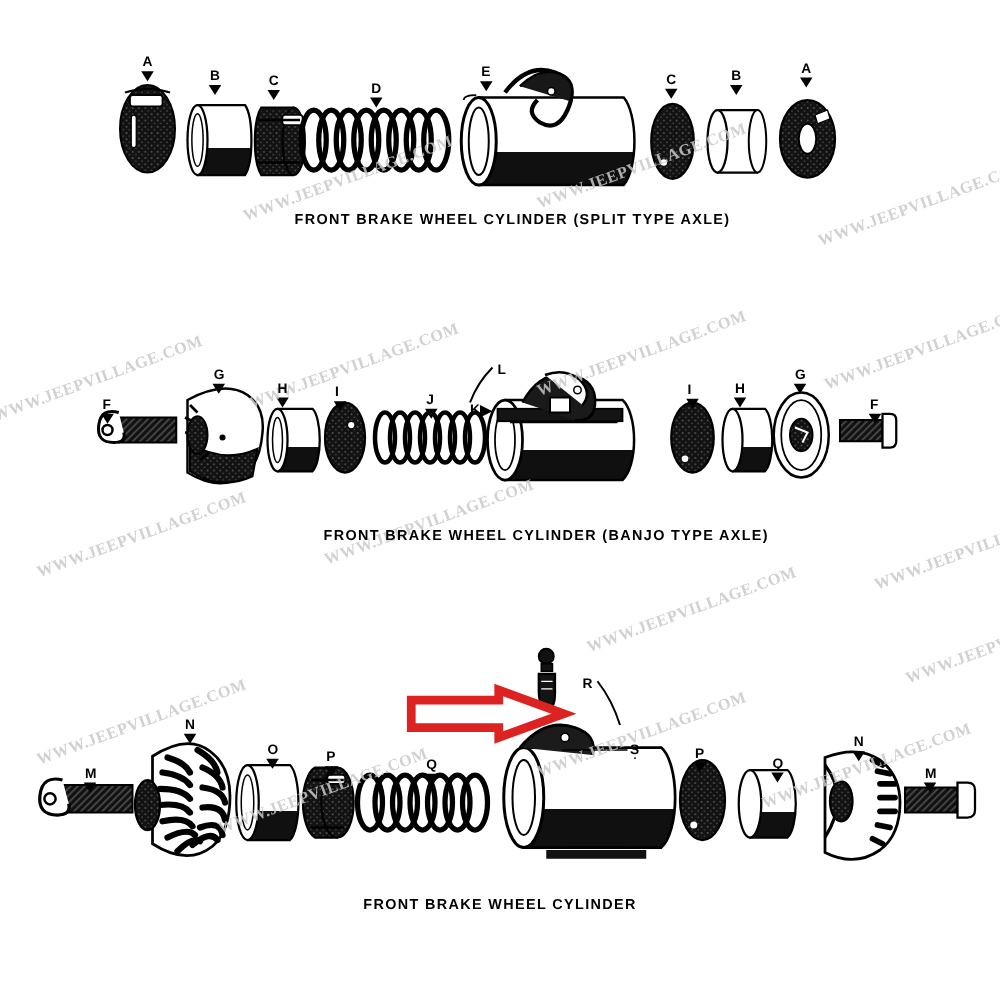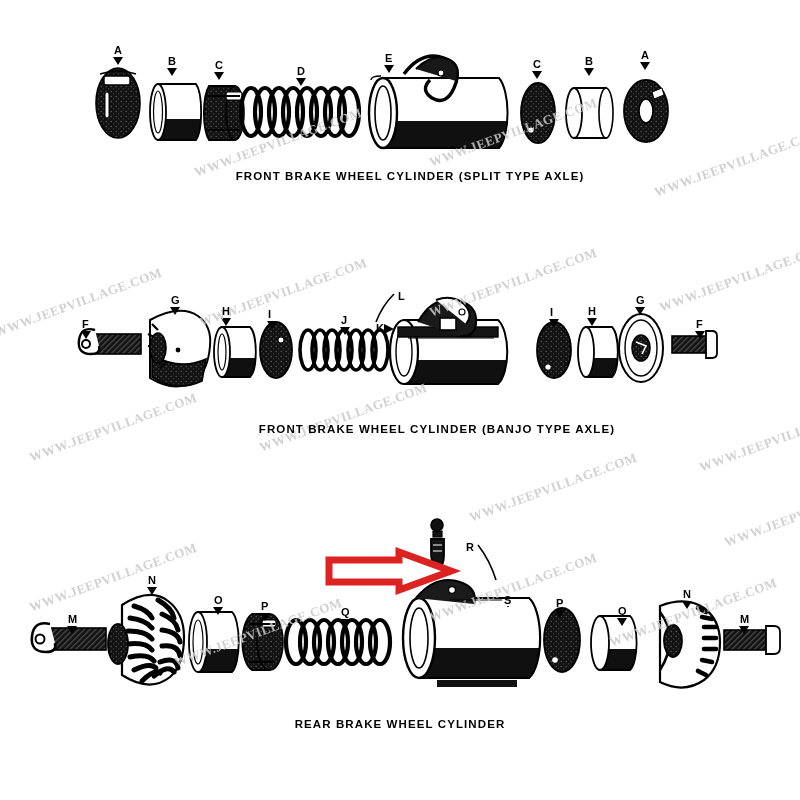--- a/index.html
+++ b/index.html
@@ -396,14 +396,14 @@
     <div class="lbl" style="left: 466px; top: 541px;">R</div>
     <div class="lbl" style="left: 504px; top: 594px;">S</div>
     <div class="lbl" style="left: 556px; top: 597px;">P</div>
     <div class="lbl" style="left: 618px; top: 605px;">Q</div>
     <div class="lbl" style="left: 683px; top: 588px;">N</div>
     <div class="lbl" style="left: 740px; top: 613px;">M</div>
   </div>
 <div id="caption-layer">
     <div class="caption" style="left: 10px; top: 170px; width: 800px;">FRONT BRAKE WHEEL CYLINDER (SPLIT TYPE AXLE)</div>
     <div class="caption" style="left: 0px; top: 423px; width: 800px; padding-left: 37px;">FRONT BRAKE WHEEL CYLINDER (BANJO TYPE AXLE)</div>
-    <div class="caption" style="left: 0px; top: 718px; width: 800px;">REAR BRAKE WHEEL CYLINDER</div>
+    <div class="caption" style="left: 0px; top: 718px; width: 800px;">FRONT BRAKE WHEEL CYLINDER</div>
   </div>
 
 </body></html>

